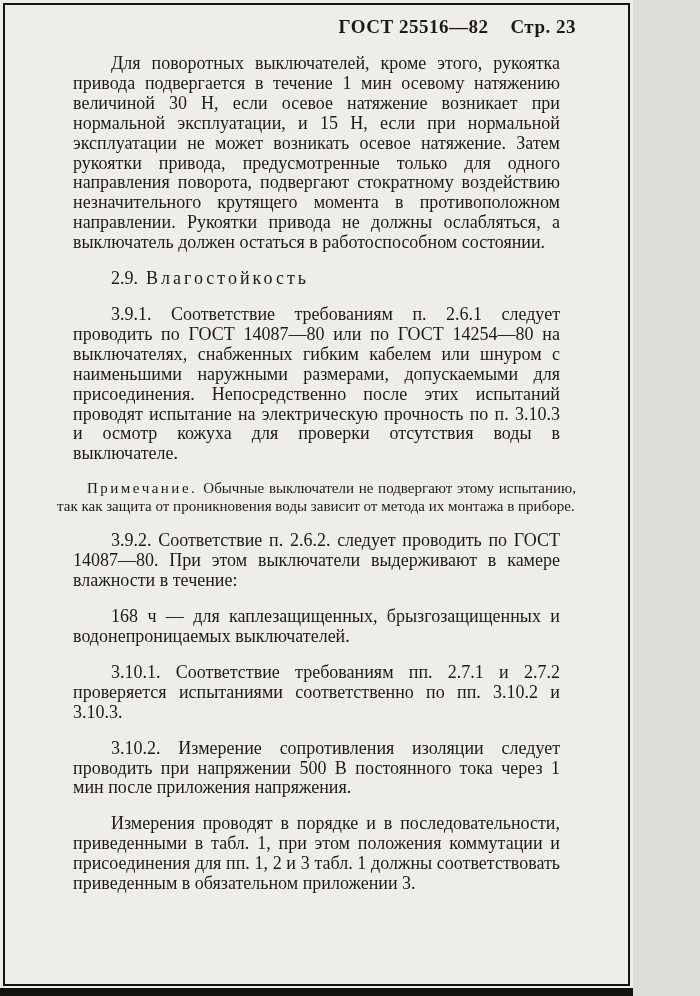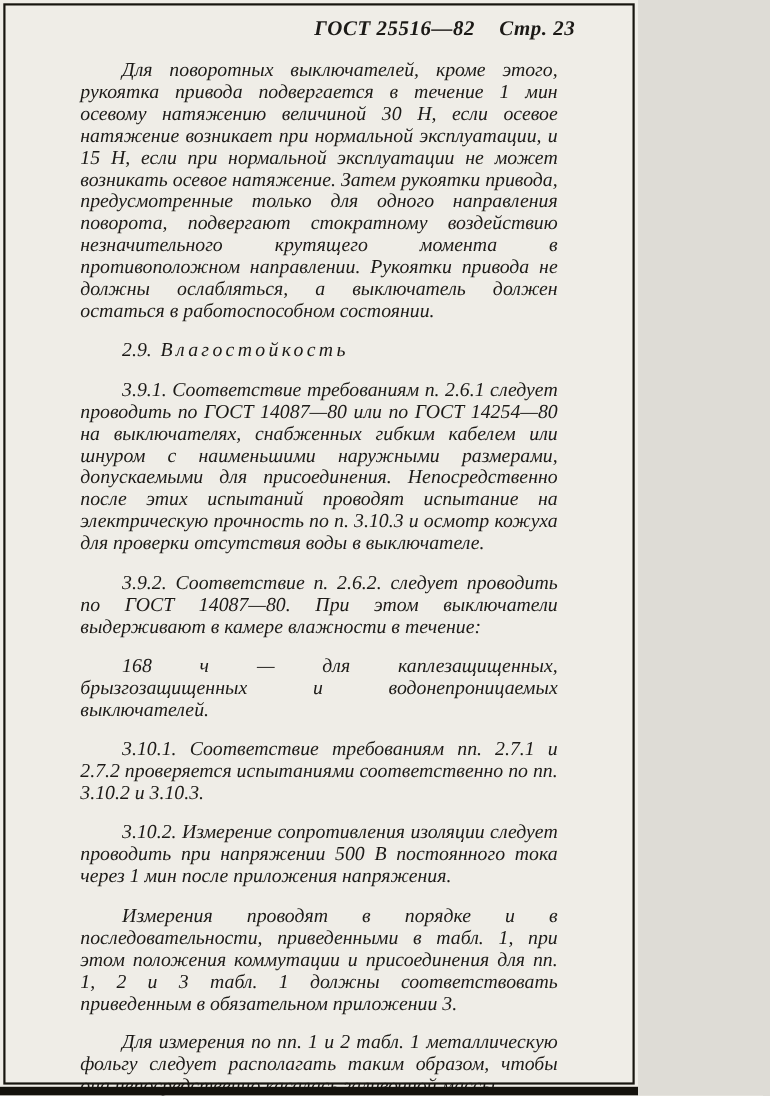--- a/index.html
+++ b/index.html
@@ -7,27 +7,26 @@
     padding: 0;
   }
   body {
     width: 700px;
     height: 996px;
     background: #dedcd6;
     font-family: "Liberation Serif", "DejaVu Serif", serif;
   }
   .page {
     position: relative;
-    width: 580px;
+    width: 633px;
     height: 996px;
     background: #efede7;
     color: #1c1a17;
     overflow: hidden;
     box-sizing: border-box;
-    font-style: italic;
   }
   .frame {
     position: absolute;
     left: 3px;
     top: 3px;
     right: 3px;
     bottom: 10px;
     border: 2px solid #17150f;
     pointer-events: none;
   }
@@ -89,33 +88,33 @@
   </div>
 
   <div class="content">
 
     <p class="para">Для поворотных выключателей, кроме этого, рукоятка привода подвергается в течение 1 мин осевому натяжению величиной 30 Н, если осевое натяжение возникает при нормальной эксплуатации, и 15 Н, если при нормальной эксплуатации не может возникать осевое натяжение. Затем рукоятки привода, предусмотренные только для одного направления поворота, подвергают стократному воздействию незначительного крутящего момента в противоположном направлении. Рукоятки привода не должны ослабляться, а выключатель должен остаться в работоспособном состоянии.</p>
 
     <p class="para heading"><span>2.9.</span><span class="spaced">Влагостойкость</span></p>
 
     <p class="para">3.9.1. Соответствие требованиям п. 2.6.1 следует проводить по ГОСТ 14087—80 или по ГОСТ 14254—80 на выключателях, снабженных гибким кабелем или шнуром с наименьшими наружными размерами, допускаемыми для присоединения. Непосредственно после этих испытаний проводят испытание на электрическую прочность по п. 3.10.3 и осмотр кожуха для проверки отсутствия воды в выключателе.</p>
 
+    <p class="para note"><span class="note-label">Примечание.</span><span>Обычные выключатели не подвергают этому испытанию, так как защита от проникновения воды зависит от метода их монтажа в приборе.</span></p>
 
     <p class="para">3.9.2. Соответствие п. 2.6.2. следует проводить по ГОСТ 14087—80. При этом выключатели выдерживают в камере влажности в течение:</p>
 
 
     <p class="para">168 ч — для каплезащищенных, брызгозащищенных и водонепроницаемых выключателей.</p>
 
 
 
     <p class="para">3.10.1. Соответствие требованиям пп. 2.7.1 и 2.7.2 проверяется испытаниями соответственно по пп. 3.10.2 и 3.10.3.</p>
 
 
     <p class="para">3.10.2. Измерение сопротивления изоляции следует проводить при напряжении 500 В постоянного тока через 1 мин после приложения напряжения.</p>
 
     <p class="para">Измерения проводят в порядке и в последовательности, приведенными в табл. 1, при этом положения коммутации и присоединения для пп. 1, 2 и 3 табл. 1 должны соответствовать приведенным в обязательном приложении 3.</p>
 
-    <p class="para">Для измерения по пп. 1 и 2 табл. 1 металлическую фольгу следует располагать таким образом, чтобы она непосредственно касалась заливочной массы.</p>
 
   </div>
 
   <div class="bottom-bar"></div>
 </div>
 
 </body></html>

